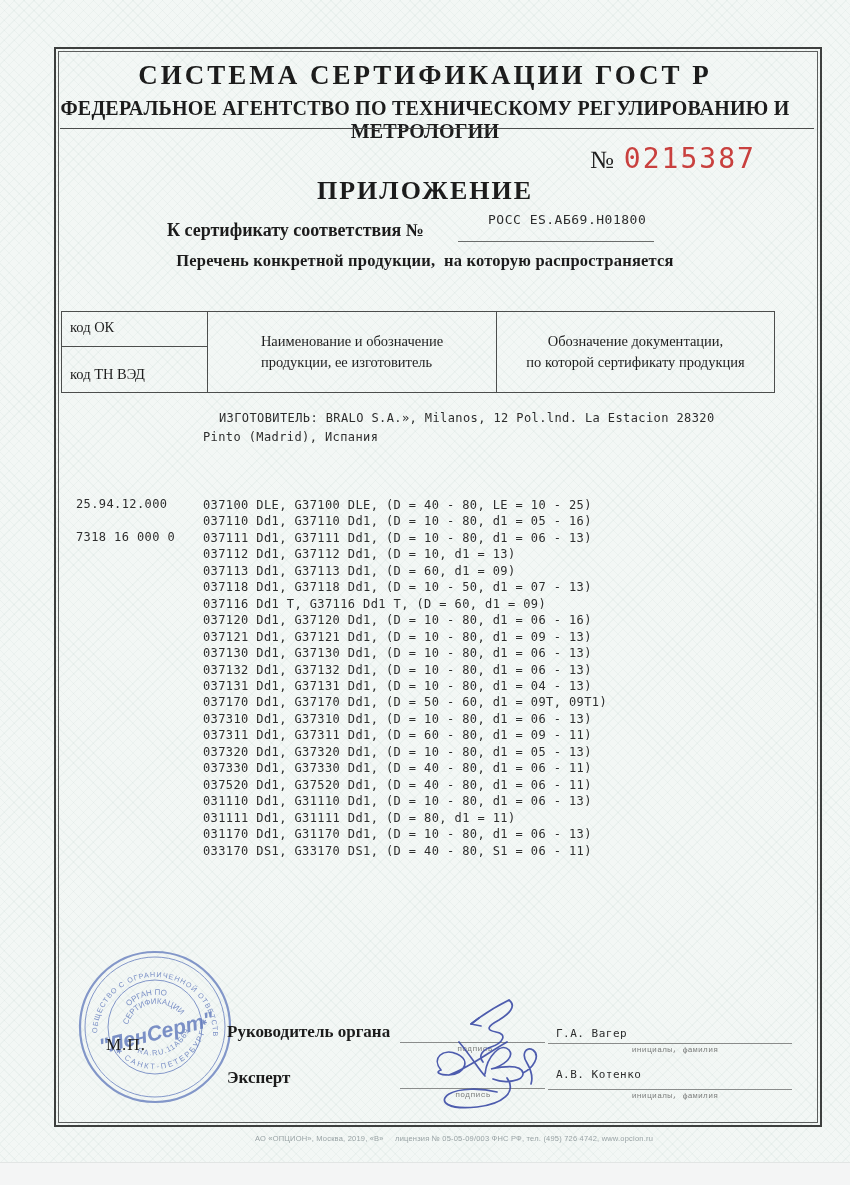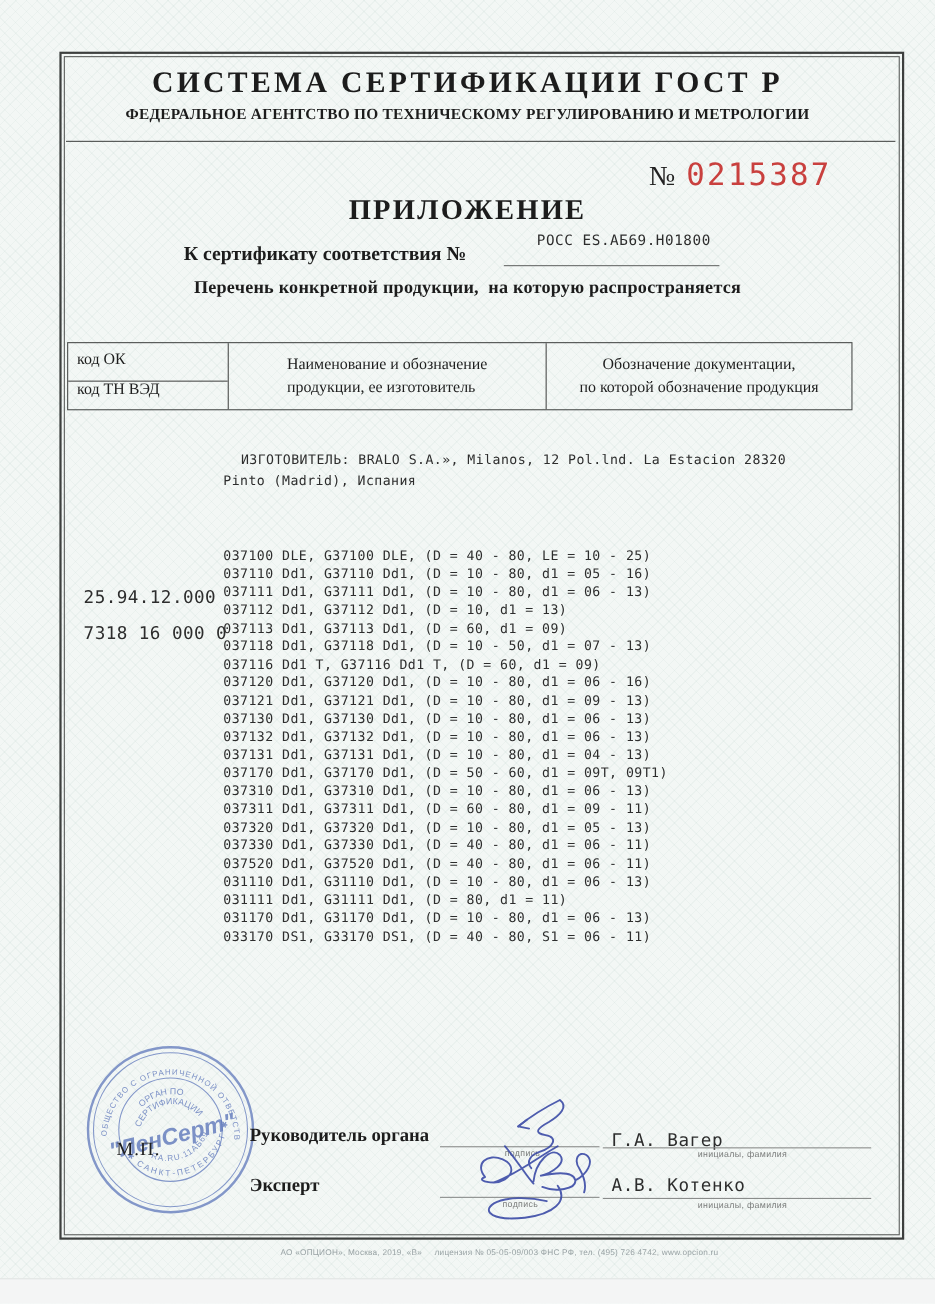--- a/index.html
+++ b/index.html
@@ -12,46 +12,46 @@
       repeating-linear-gradient(-45deg, rgba(150,185,175,.085) 0 1px, transparent 1px 7px);}
   .abs{position:absolute;}
   .center{left:0;width:850px;text-align:center;}
   .serif-b{font-family:"Liberation Serif",serif;font-weight:bold;color:#1c1c1c;}
   .serif{font-family:"Liberation Serif",serif;color:#1c1c1c;}
   .mono{font-family:"DejaVu Sans Mono","Liberation Mono",monospace;color:#2d2d2d;}
   .frame-outer{left:54px;top:47px;width:764px;height:1076px;border:2px solid #3d3f3e;}
   .frame-inner{position:absolute;inset:2px;border:1px solid #5c5e5d;}
   .header-rule{left:60px;top:128px;width:754px;height:1px;background:#4a4c4b;}
   .h1{top:60px;font-size:27px;letter-spacing:3px;}
-  .h2{top:97px;font-size:14px;letter-spacing:0.2px;}
+  .h2{top:97px;font-size:20px;letter-spacing:0.2px;}
   .formnum{left:590px;top:142px;display:flex;align-items:baseline;gap:10px;}
   .formnum .nsign{font-family:"Liberation Serif",serif;font-size:25px;color:#222;}
   .formnum .digits{font-family:"DejaVu Sans Mono",monospace;font-size:28px;letter-spacing:2px;color:#c9403e;}
   .title{top:176px;font-size:26px;letter-spacing:2px;}
   .cert-label{left:167px;top:220px;font-size:18px;}
   .cert-number{left:488px;top:212px;font-size:13px;letter-spacing:0.5px;}
   .rule{background:#6a6c6b;height:1px;}
   .sub{font-size:16.5px;letter-spacing:0.2px;white-space:pre-wrap;}
-  .tbl{left:61px;top:311px;width:714px;height:62px;border:1px solid #4c4e4d;display:flex;
+  .tbl{left:61px;top:311px;width:714px;height:82px;border:1px solid #4c4e4d;display:flex;
        font-family:"Liberation Serif",serif;color:#1e1e1e;box-sizing:border-box;}
   .tbl-c1{width:146px;border-right:1px solid #4c4e4d;position:relative;box-sizing:border-box;}
   .c1-top{position:absolute;top:0;left:0;right:0;height:35px;border-bottom:1px solid #4c4e4d;
           padding:7px 0 0 8px;font-size:14.5px;box-sizing:border-box;}
   .c1-bot{position:absolute;bottom:0;left:0;right:0;height:34px;padding:8px 0 0 8px;font-size:14.5px;box-sizing:border-box;margin-top:43px;}
   .tbl-c2{width:289px;border-right:1px solid #4c4e4d;display:flex;align-items:center;justify-content:center;
           text-align:left;font-size:14.5px;white-space:pre-line;line-height:1.45;box-sizing:border-box;}
   .tbl-c3{flex:1;display:flex;align-items:center;justify-content:center;text-align:center;
           font-size:14.5px;white-space:pre-line;line-height:1.45;}
   .man{left:203px;font-size:12px;letter-spacing:0.4px;white-space:pre;}
-  .codes{font-size:16px;letter-spacing:0.4px;white-space:pre;margin-top:36px;}
+  .codes{font-size:12px;letter-spacing:0.4px;white-space:pre;}
   .plist{left:203px;top:497px;font-size:12px;line-height:16.45px;letter-spacing:0.4px;white-space:pre;}
   .role{font-size:17px;}
   .sigline{background:#8a8c8b;height:1px;}
-  .capt{font-family:Liberation Sans, sans-serif;font-size:8px;color:#7b7d7c;text-align:center;letter-spacing:0.3px;}
-  .sig-name{font-size:16px;letter-spacing:0.5px;white-space:pre;}
+  .capt{font-family:Liberation Mono, monospace;font-size:8px;color:#7b7d7c;text-align:center;letter-spacing:0.3px;}
+  .sig-name{font-size:11px;letter-spacing:0.5px;white-space:pre;}
   .mp{font-size:17px;letter-spacing:1px;color:#1f1f1f;}
   .footer{top:1134px;font-family:"Liberation Sans",sans-serif;font-size:7.5px;color:#98a2a4;
           letter-spacing:0.2px;white-space:pre;margin-left:29px;}
   .bottom-strip{left:0;top:1162px;width:850px;height:23px;background:#f4f5f5;border-top:1px solid #e2e5e4;}
   .stamp{left:76px;top:948px;}
   .sig-ink{left:385px;top:980px;}
 </style>
 </head>
 <body>
 
@@ -77,21 +77,21 @@
   <div class="abs center serif-b sub" style="top:251px;">Перечень конкретной продукции,  на которую распространяется</div>
 
   <div class="abs tbl">
     <div class="tbl-c1">
       <div class="c1-top">код ОК</div>
       <div class="c1-bot">код ТН ВЭД</div>
     </div>
     <div class="tbl-c2">Наименование и обозначение
 продукции, ее изготовитель</div>
     <div class="tbl-c3">Обозначение документации,
-по которой обозначение продукция</div>
+по которой сертификату продукция</div>
   </div>
 
   <div class="abs mono man" style="top:411px;padding-left:16px;">ИЗГОТОВИТЕЛЬ: BRALO S.A.», Milanos, 12 Pol.lnd. La Estacion 28320</div>
   <div class="abs mono man" style="top:430px;">Pinto (Madrid), Испания</div>
 
   <div class="abs mono codes" style="left:76px;top:497px;">25.94.12.000</div>
   <div class="abs mono codes" style="left:76px;top:530px;">7318 16 000 0</div>
 
   <div class="abs mono plist"><div class="pline">037100 DLE, G37100 DLE, (D = 40 - 80, LE = 10 - 25)</div><div class="pline">037110 Dd1, G37110 Dd1, (D = 10 - 80, d1 = 05 - 16)</div><div class="pline">037111 Dd1, G37111 Dd1, (D = 10 - 80, d1 = 06 - 13)</div><div class="pline">037112 Dd1, G37112 Dd1, (D = 10, d1 = 13)</div><div class="pline">037113 Dd1, G37113 Dd1, (D = 60, d1 = 09)</div><div class="pline">037118 Dd1, G37118 Dd1, (D = 10 - 50, d1 = 07 - 13)</div><div class="pline">037116 Dd1 T, G37116 Dd1 T, (D = 60, d1 = 09)</div><div class="pline">037120 Dd1, G37120 Dd1, (D = 10 - 80, d1 = 06 - 16)</div><div class="pline">037121 Dd1, G37121 Dd1, (D = 10 - 80, d1 = 09 - 13)</div><div class="pline">037130 Dd1, G37130 Dd1, (D = 10 - 80, d1 = 06 - 13)</div><div class="pline">037132 Dd1, G37132 Dd1, (D = 10 - 80, d1 = 06 - 13)</div><div class="pline">037131 Dd1, G37131 Dd1, (D = 10 - 80, d1 = 04 - 13)</div><div class="pline">037170 Dd1, G37170 Dd1, (D = 50 - 60, d1 = 09T, 09T1)</div><div class="pline">037310 Dd1, G37310 Dd1, (D = 10 - 80, d1 = 06 - 13)</div><div class="pline">037311 Dd1, G37311 Dd1, (D = 60 - 80, d1 = 09 - 11)</div><div class="pline">037320 Dd1, G37320 Dd1, (D = 10 - 80, d1 = 05 - 13)</div><div class="pline">037330 Dd1, G37330 Dd1, (D = 40 - 80, d1 = 06 - 11)</div><div class="pline">037520 Dd1, G37520 Dd1, (D = 40 - 80, d1 = 06 - 11)</div><div class="pline">031110 Dd1, G31110 Dd1, (D = 10 - 80, d1 = 06 - 13)</div><div class="pline">031111 Dd1, G31111 Dd1, (D = 80, d1 = 11)</div><div class="pline">031170 Dd1, G31170 Dd1, (D = 10 - 80, d1 = 06 - 13)</div><div class="pline">033170 DS1, G33170 DS1, (D = 40 - 80, S1 = 06 - 11)</div></div>
 

